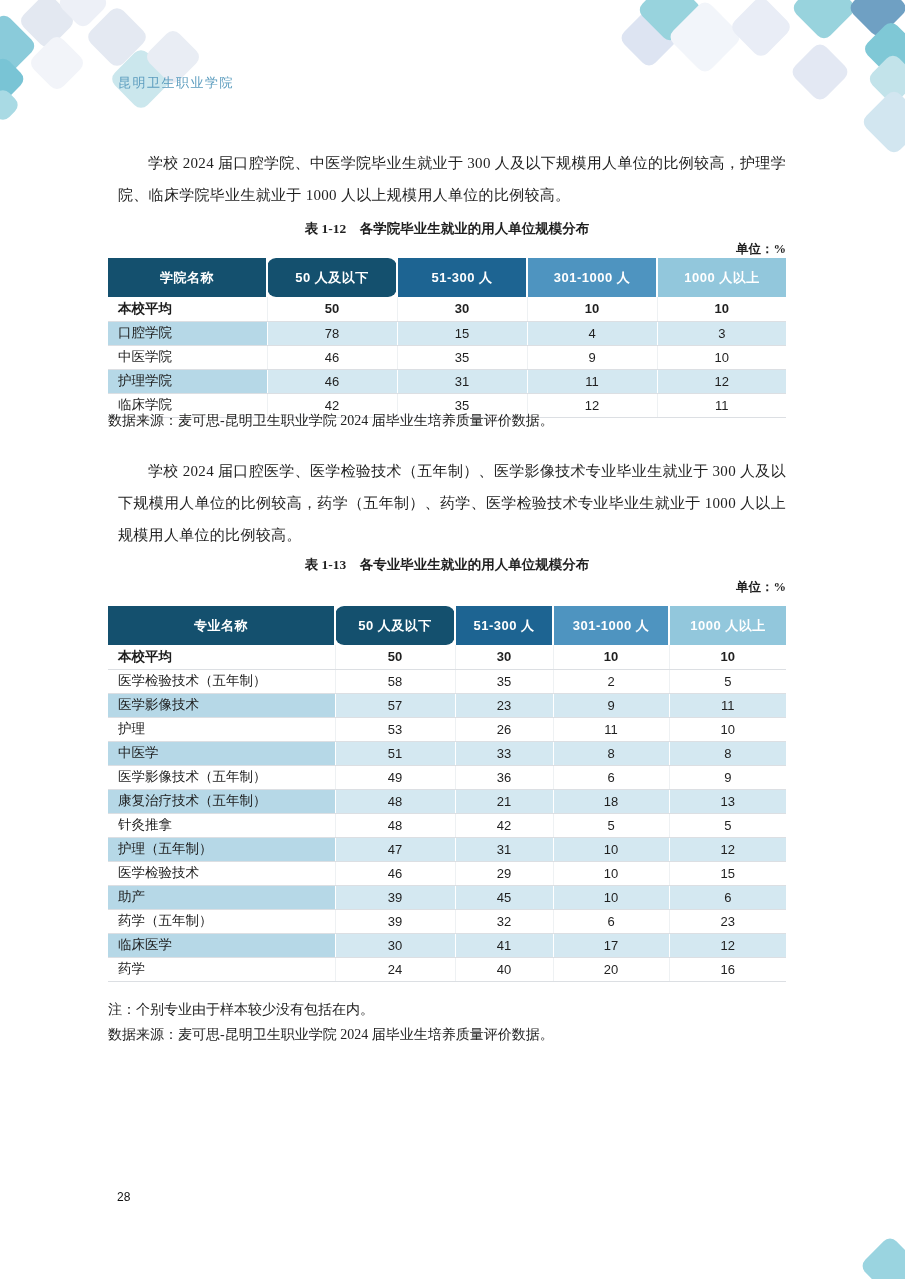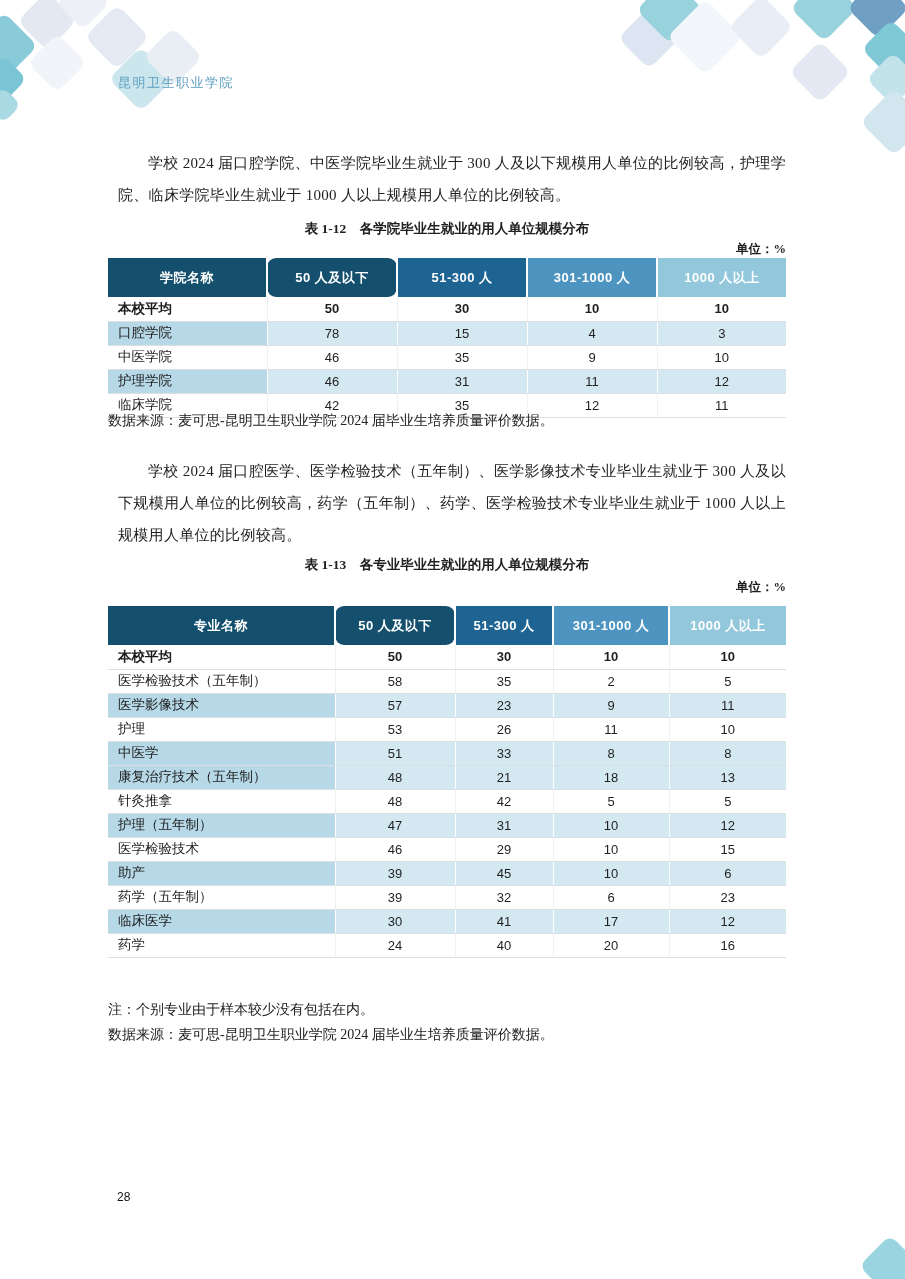--- a/index.html
+++ b/index.html
@@ -253,20 +253,27 @@
             <td class="val">11</td>
             <td class="val">10</td>
           </tr>
           <tr class="shade">
             <td class="lbl">中医学</td>
             <td class="val">51</td>
             <td class="val">33</td>
             <td class="val">8</td>
             <td class="val">8</td>
           </tr>
+          <tr>
+            <td class="lbl">医学影像技术（五年制）</td>
+            <td class="val">49</td>
+            <td class="val">36</td>
+            <td class="val">6</td>
+            <td class="val">9</td>
+          </tr>
           <tr class="shade">
             <td class="lbl">康复治疗技术（五年制）</td>
             <td class="val">48</td>
             <td class="val">21</td>
             <td class="val">18</td>
             <td class="val">13</td>
           </tr>
           <tr>
             <td class="lbl">针灸推拿</td>
             <td class="val">48</td>

